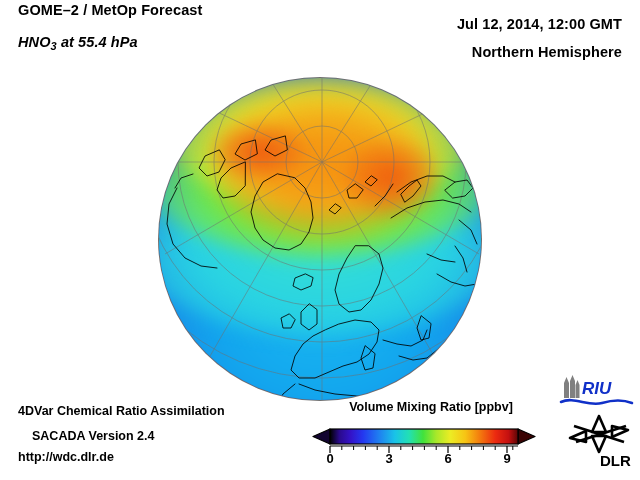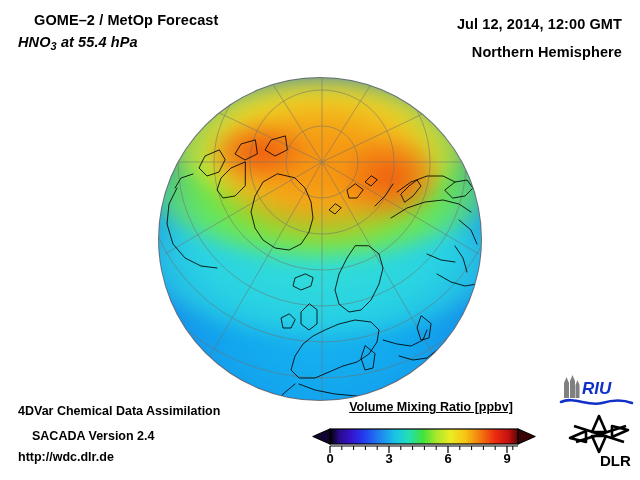--- a/index.html
+++ b/index.html
@@ -16,21 +16,21 @@
     color: #000000;
   }
 
   .hdr {
     position: absolute;
     font-size: 14.5px;
     font-weight: bold;
     letter-spacing: 0.1px;
     white-space: nowrap;
   }
-  #title-line1 { left: 18px; top: 12px; margin-left: 16px; }
+  #title-line1 { left: 18px; top: 2px; }
   #title-line2 { left: 18px; top: 34px; font-style: italic; }
   #date-line   { right: 18px; top: 16px; text-align: center; }
   #hemi-line   { right: 18px; top: 44px; text-align: left; }
 
   .sub {
     font-size: 11px;
     vertical-align: -0.28em;
     font-weight: bold;
   }
 
@@ -112,21 +112,21 @@
     left: 18px;
     font-size: 12.5px;
     font-weight: bold;
     white-space: nowrap;
   }
   #foot1 { top: 404px; }
   #foot2 { top: 429px; margin-left: 14px; }
   #foot3 { top: 450px; }
 
   
-  #cbar-block { position: absolute; left: 310px; top: 400px; width: 228px; text-decoration: underline; }
+  #cbar-block { position: absolute; left: 310px; top: 400px; width: 228px; }
   #cbar-title {
     font-size: 12.5px; font-weight: bold; text-align: center;
     white-space: nowrap; margin-left: 14px;
   }
   #cbar-graphic { position: relative; height: 52px; margin-top: 4px; }
   #cbar-svg { position: absolute; left: 0; top: 0; }
   .tick-label {
     position: absolute;
     top: 33px;
     font-size: 13px;
@@ -237,21 +237,21 @@
 
         <path d="M262 238 L258 250 L262 262 L270 260 L272 246 Z"></path>
 
         <path d="M176 126 L170 132 L176 136 L182 130 Z"></path>
         <path d="M212 98 L206 104 L212 108 L218 102 Z"></path>
       </g>
     </svg>
   </div>
 </div>
 
-<div class="foot" id="foot1">4DVar Chemical Data Assimilation</div>
+<div class="foot" id="foot1">4DVar Chemical Ratio Assimilation</div>
 <div class="foot" id="foot2">SACADA Version 2.4</div>
 <div class="foot" id="foot3">http://wdc.dlr.de</div>
 
 <div id="cbar-block">
   <div id="cbar-title">Volume Mixing Ratio [ppbv]</div>
   <div id="cbar-graphic">
     <svg id="cbar-svg" width="228" height="52" viewBox="0 0 228 52">
       <defs>
         <linearGradient id="rainbow" x1="0" y1="0" x2="1" y2="0">
           <stop offset="0.000" stop-color="#000000"></stop>

